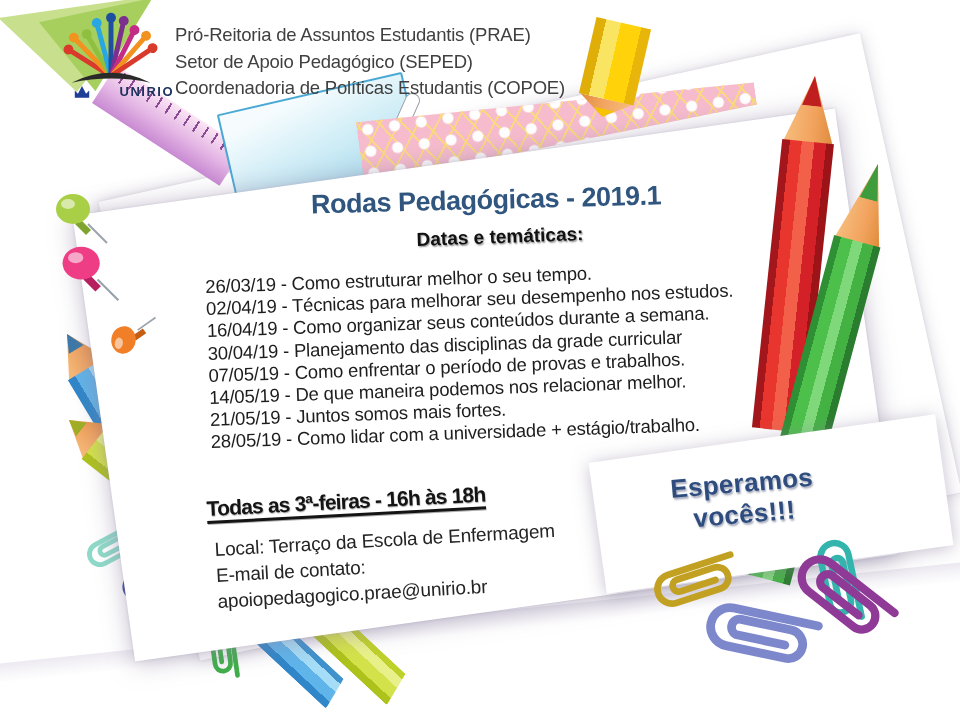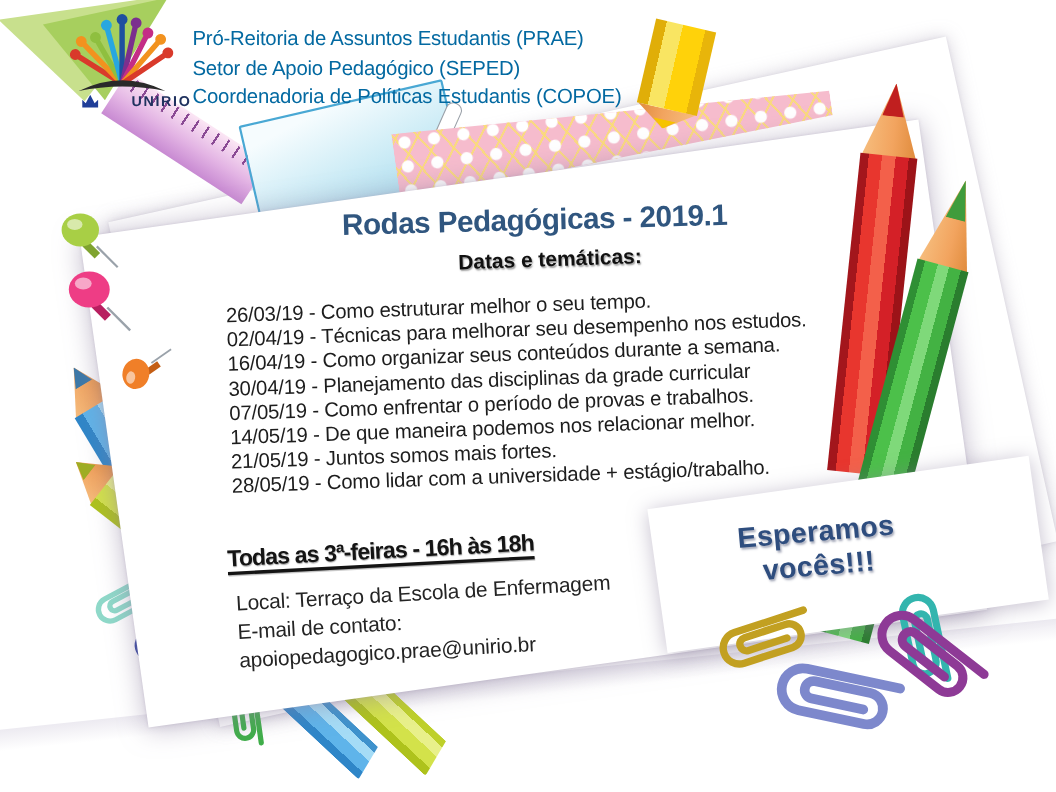--- a/index.html
+++ b/index.html
@@ -16,21 +16,21 @@
   .closing-card{left:596px;top:438px;width:350px;height:132px;background:#fff;
     transform:rotate(-8deg);box-shadow:0 2px 18px rgba(140,128,158,.50);}
   .streak-bottom{left:-20px;top:612px;width:1020px;height:26px;transform:rotate(-6deg);
     background:linear-gradient(180deg,rgba(170,160,190,.22),rgba(255,255,255,0) 75%);}
 
   
   .logo{left:48px;top:12px;width:126px;height:100px;text-align:center;}
   .logo svg{display:block;margin:0 auto;}
   .logo-bottom{display:flex;align-items:center;justify-content:center;gap:4px;margin-top:-2px;}
   .logo-word{font-size:13px;font-weight:bold;color:#20325f;letter-spacing:1.5px;}
-  .header-text{left:175px;top:22px;width:460px;color:#0369a1;font-size:18.5px;
+  .header-text{left:175px;top:22px;width:460px;color:#404040;font-size:18.5px;
     line-height:26.5px;letter-spacing:-.2px;}
 
   
   .title{left:246px;top:185px;width:480px;text-align:center;color:#30567f;
     font-size:27px;font-weight:bold;letter-spacing:-.5px;transform:rotate(-1.5deg);}
   .subtitle{left:400px;top:226px;width:200px;text-align:center;color:#111;
     font-size:19px;font-weight:bold;transform:rotate(-2deg);
     text-shadow:1px 1.5px 1.5px rgba(70,70,70,.55);}
   .session-list{left:205px;top:276px;width:580px;color:#1d1d1d;font-size:18.5px;
     line-height:22.2px;letter-spacing:-.2px;transform:rotate(-2deg);transform-origin:left top;}

